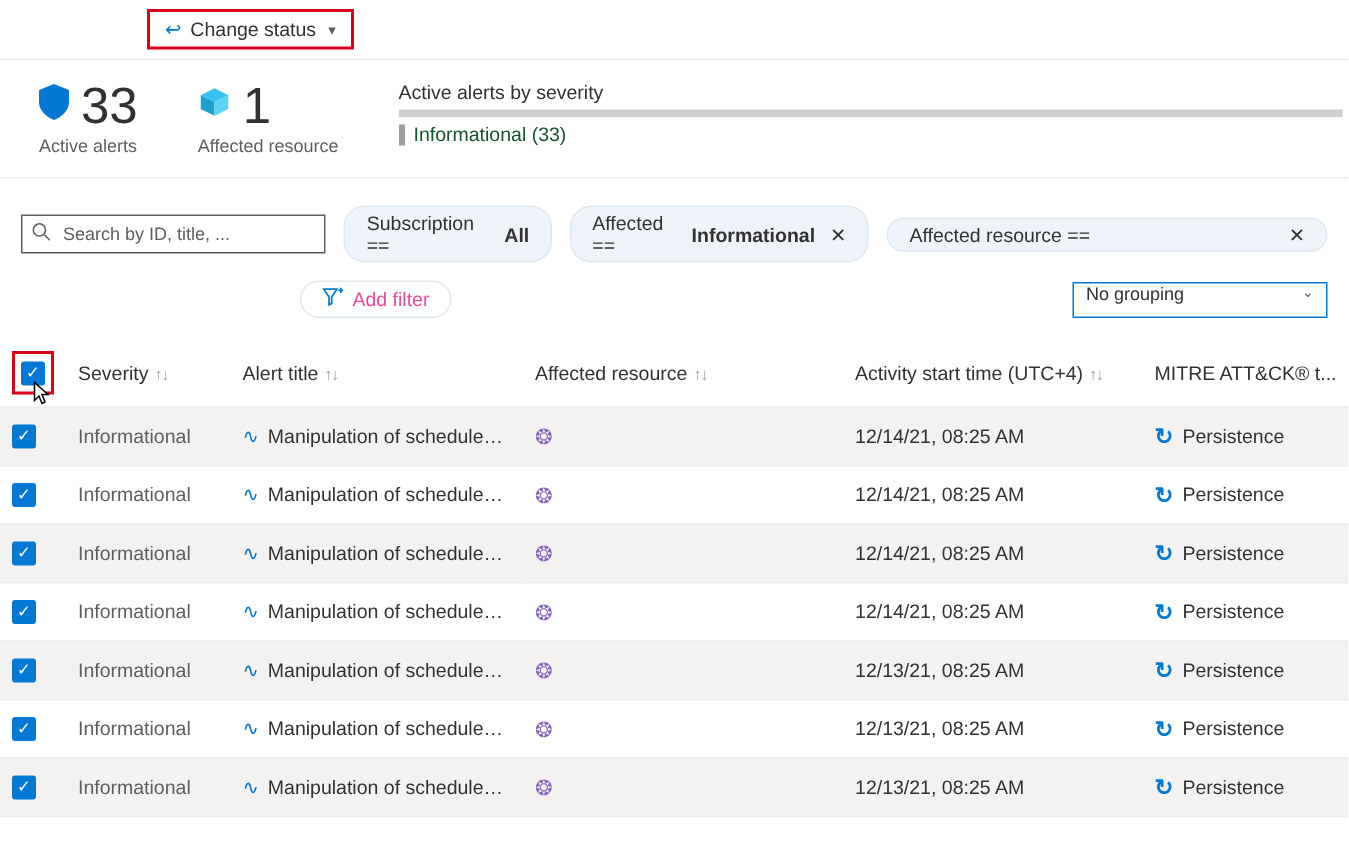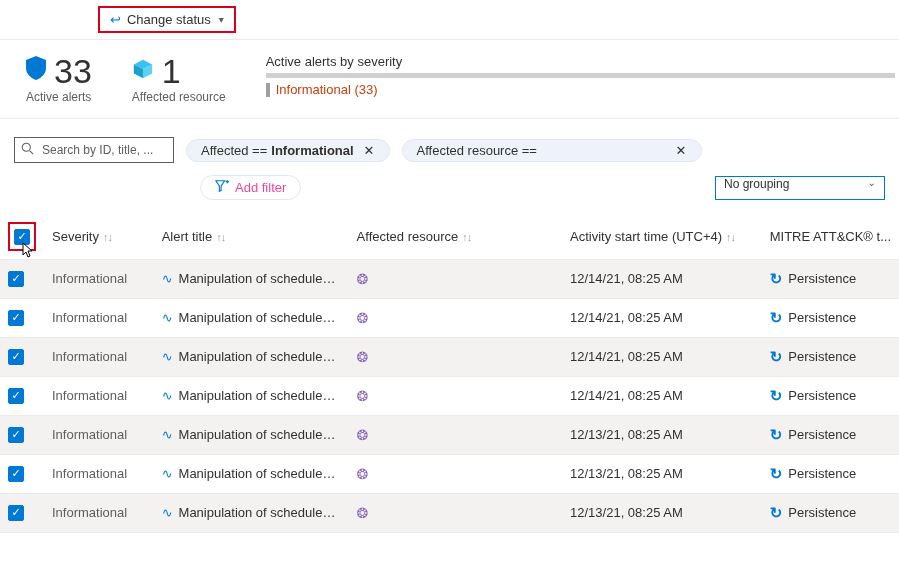--- a/index.html
+++ b/index.html
@@ -37,31 +37,31 @@
   .stat { display: flex; flex-direction: column; align-items:flex-start}
   .stat-row { display:flex; align-items:center; gap:8px; }
   .stat-num { font-size: 34px; font-weight: 400; line-height: 1; }
   .stat-label { color: #605e5c; font-size: 12px; margin-top: 2px; }
   .shield { color: #0078d4; font-size: 22px; }
   .cube { color: #37c2ef; font-size: 20px; }
 
   .sev-block { flex: 1; padding-right: 4px; }
   .sev-title { font-size: 13px; margin-bottom: 4px; color:#323130; }
   .sev-bar { height: 5px; background: #d2d0ce; width: 100%; margin-bottom: 4px; }
-  .sev-legend { display:flex; align-items:center; gap:6px; font-size:13px; color:#c2410c;}
+  .sev-legend { display:flex; align-items:center; gap:6px; font-size:13px; color:#14532d;}
   .sev-swatch { width:4px; height:14px; background:#a19f9d; display:inline-block; }
 
   .filters-row {
     display:flex; align-items:center; gap:12px;
     padding: 18px 14px 8px 14px;
     position:relative;
   }
   .search-box {
     display:flex; align-items:center; gap:6px;
-    border:1px solid #605e5c; height:26px; width:160px;
+    border:1px solid #605e5c; height:26px; width:208px;
     padding:0 6px;
   }
   .search-box input { border:none; outline:none; width:100%; font-size:12px; font-style: normal; color:#605e5c;}
   .search-box input::placeholder { color:#605e5c; }
   .pill {
     display:inline-flex; align-items:center;
     background:#edf3f8; border:1px solid #dfe8ef;
     border-radius: 14px; padding: 3px 14px; font-size:13px;
     color:#323130; gap:4px;
   }
@@ -177,20 +177,24 @@
   <div class="search-box">
     <span>
       <svg width="13" height="13" viewBox="0 0 16 16">
           <circle cx="6.5" cy="6.5" r="5" fill="none" stroke="#605e5c" stroke-width="1.3"></circle>
           <line x1="10.5" y1="10.5" x2="15" y2="15" stroke="#605e5c" stroke-width="1.3"></line>
         </svg>
     </span>
     <input type="text" placeholder="Search by ID, title, ..." style="">
   </div>
   <div class="pill">
+    <span>Subscription == </span>
+    <b>All</b>
+  </div>
+  <div class="pill">
     <span>Affected == </span>
     <b>Informational</b>
     <span class="x">✕</span>
   </div>
   <div class="pill long-pill">
     <span>Affected resource ==</span>
     <span class="x">✕</span>
   </div>
 </div>
 

